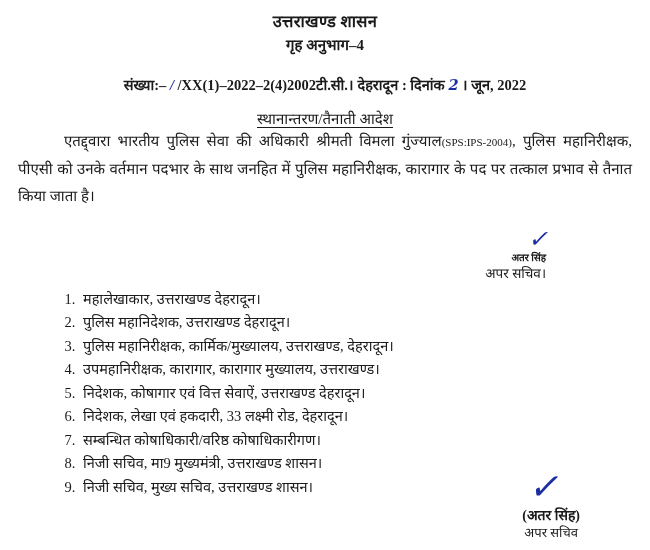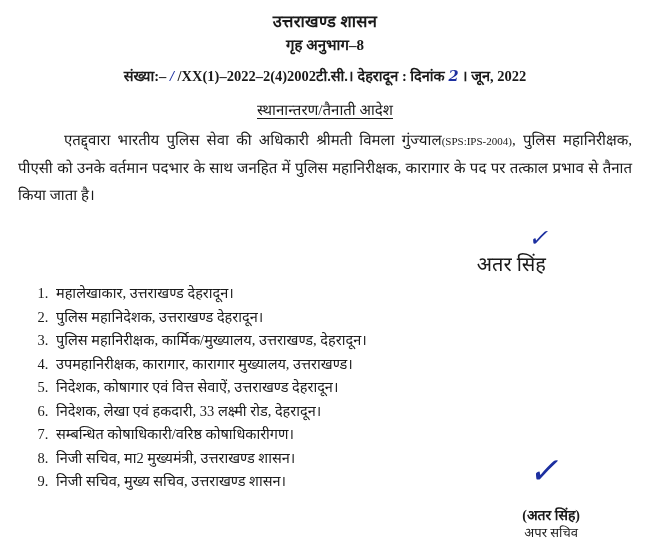--- a/index.html
+++ b/index.html
@@ -41,21 +41,21 @@
     font-size: 14.5px;
     font-weight: bold;
     margin-top: 3px;
     position: relative;
     display: inline-block;
     text-align: center;
   }
   .place-line {
     font-size: 14.5px;
     font-weight: bold;
-    margin-top: 8px;
+    margin-top: 17px;
     position: relative;
     display: inline-block;
     text-align: center;
   }
 
   
   .ink {
     color: #1c2fa0;
     font-family: "DejaVu Serif", serif;
     font-style: italic;
@@ -67,21 +67,21 @@
     font-weight: normal;
     margin-top: 12px;
     text-decoration: underline;
     text-underline-offset: 3px;
   }
 
   
   .body-para {
     font-size: 15px;
     line-height: 1.85;
-    margin-top: 8px;
+    margin-top: 0;
     text-align: justify;
     text-indent: 46px;
   }
   .sps {
     font-size: 11px;
     vertical-align: baseline;
   }
 
   
   .sig-block-1 {
@@ -93,22 +93,22 @@
   .sig-scribble {
     color: #1c2fa0;
     font-family: "DejaVu Serif", serif;
     font-size: 24px;
     font-style: italic;
     letter-spacing: -2px;
     height: 24px;
     line-height: 24px;
   }
   .sig-name {
-    font-size: 20px;
-    font-weight: normal;
+    font-size: 10px;
+    font-weight: bold;
   }
   .sig-desig {
     font-size: 13.5px;
   }
 
   
   .endorse-line {
     font-size: 14.5px;
     font-weight: bold;
     margin-top: 6px;
@@ -127,20 +127,21 @@
 
   
   ol.recipients {
     margin: 4px 0 0 0;
     padding-left: 34px;
     font-size: 14.5px;
     line-height: 1.62;
   }
   ol.recipients li {
     padding-left: 4px;
+    margin-left: 27px;
   }
 
   
   .sig-block-2 {
     position: absolute;
     right: 70px;
     bottom: 8px;
     text-align: center;
     line-height: 1.3;
   }
@@ -151,38 +152,37 @@
     font-style: italic;
     letter-spacing: -3px;
     height: 40px;
     line-height: 40px;
     text-align: left;
     padding-left: 6px;
   }
   .sig2-name {
     font-size: 14px;
     font-weight: bold;
-    margin-top: 16px;
   }
   .sig2-desig {
     font-size: 13px;
   }
 
   .blank-slash {
     font-family: "Liberation Serif", serif;
   }
 </style>
 </head>
 <body>
 
 <div class="page">
 
   <div class="header">
     <div class="gov-title">उत्तराखण्ड शासन</div>
-    <div class="dept-line">गृह अनुभाग–8</div>
+    <div class="dept-line">गृह अनुभाग–4</div>
     <div class="num-line">
       <span>संख्या:–</span>
       <span class="ink blank-slash">/</span>
       <span>/XX(1)–2022–2(4)2002टी.सी.।</span>
     </div>
     <div class="place-line">
       <span>देहरादून : दिनांक</span>
       <span class="ink">2</span>
       <span>। जून, 2022</span>
     </div>
@@ -190,33 +190,34 @@
 
   <div class="subject">स्थानान्तरण/तैनाती आदेश</div>
 
   <p class="body-para">
     <span>एतद्द्वारा भारतीय पुलिस सेवा की अधिकारी श्रीमती विमला गुंज्याल</span><span class="sps">(SPS:IPS-2004)</span><span>, पुलिस महानिरीक्षक, पीएसी को उनके वर्तमान पदभार के साथ जनहित में पुलिस महानिरीक्षक, कारागार के पद पर तत्काल प्रभाव से तैनात किया जाता है।</span>
   </p>
 
   <div class="sig-block-1">
     <div class="sig-scribble">✓</div>
     <div class="sig-name">अतर सिंह</div>
+    <div class="sig-desig">अपर सचिव।</div>
   </div>
 
 
 
   <ol class="recipients">
     <li>महालेखाकार, उत्तराखण्ड देहरादून।</li>
     <li>पुलिस महानिदेशक, उत्तराखण्ड देहरादून।</li>
     <li>पुलिस महानिरीक्षक, कार्मिक/मुख्यालय, उत्तराखण्ड, देहरादून।</li>
     <li>उपमहानिरीक्षक, कारागार, कारागार मुख्यालय, उत्तराखण्ड।</li>
     <li>निदेशक, कोषागार एवं वित्त सेवाऐं, उत्तराखण्ड देहरादून।</li>
     <li>निदेशक, लेखा एवं हकदारी, 33 लक्ष्मी रोड, देहरादून।</li>
     <li>सम्बन्धित कोषाधिकारी/वरिष्ठ कोषाधिकारीगण।</li>
-    <li>निजी सचिव, मा2 मुख्यमंत्री, उत्तराखण्ड शासन।</li>
+    <li>निजी सचिव, मा9 मुख्यमंत्री, उत्तराखण्ड शासन।</li>
     <li>निजी सचिव, मुख्य सचिव, उत्तराखण्ड शासन।</li>
 
   </ol>
 
   <div class="sig-block-2">
     <div class="big-scribble">✓</div>
     <div class="sig2-name">(अतर सिंह)</div>
     <div class="sig2-desig">अपर सचिव</div>
   </div>
 

